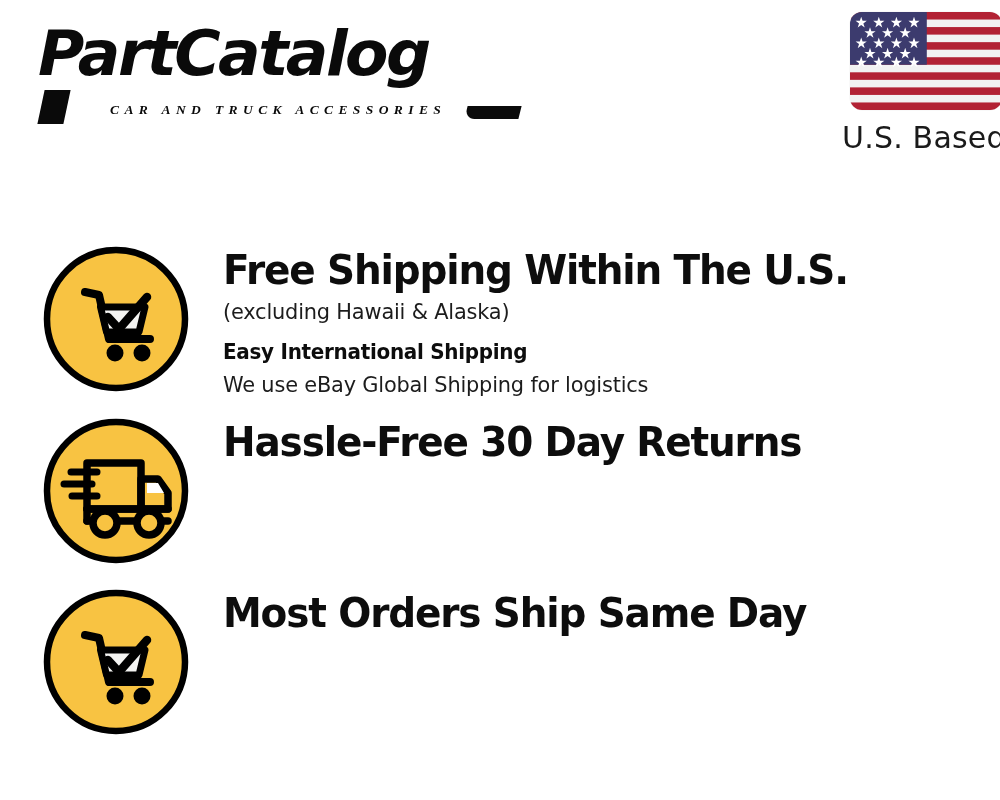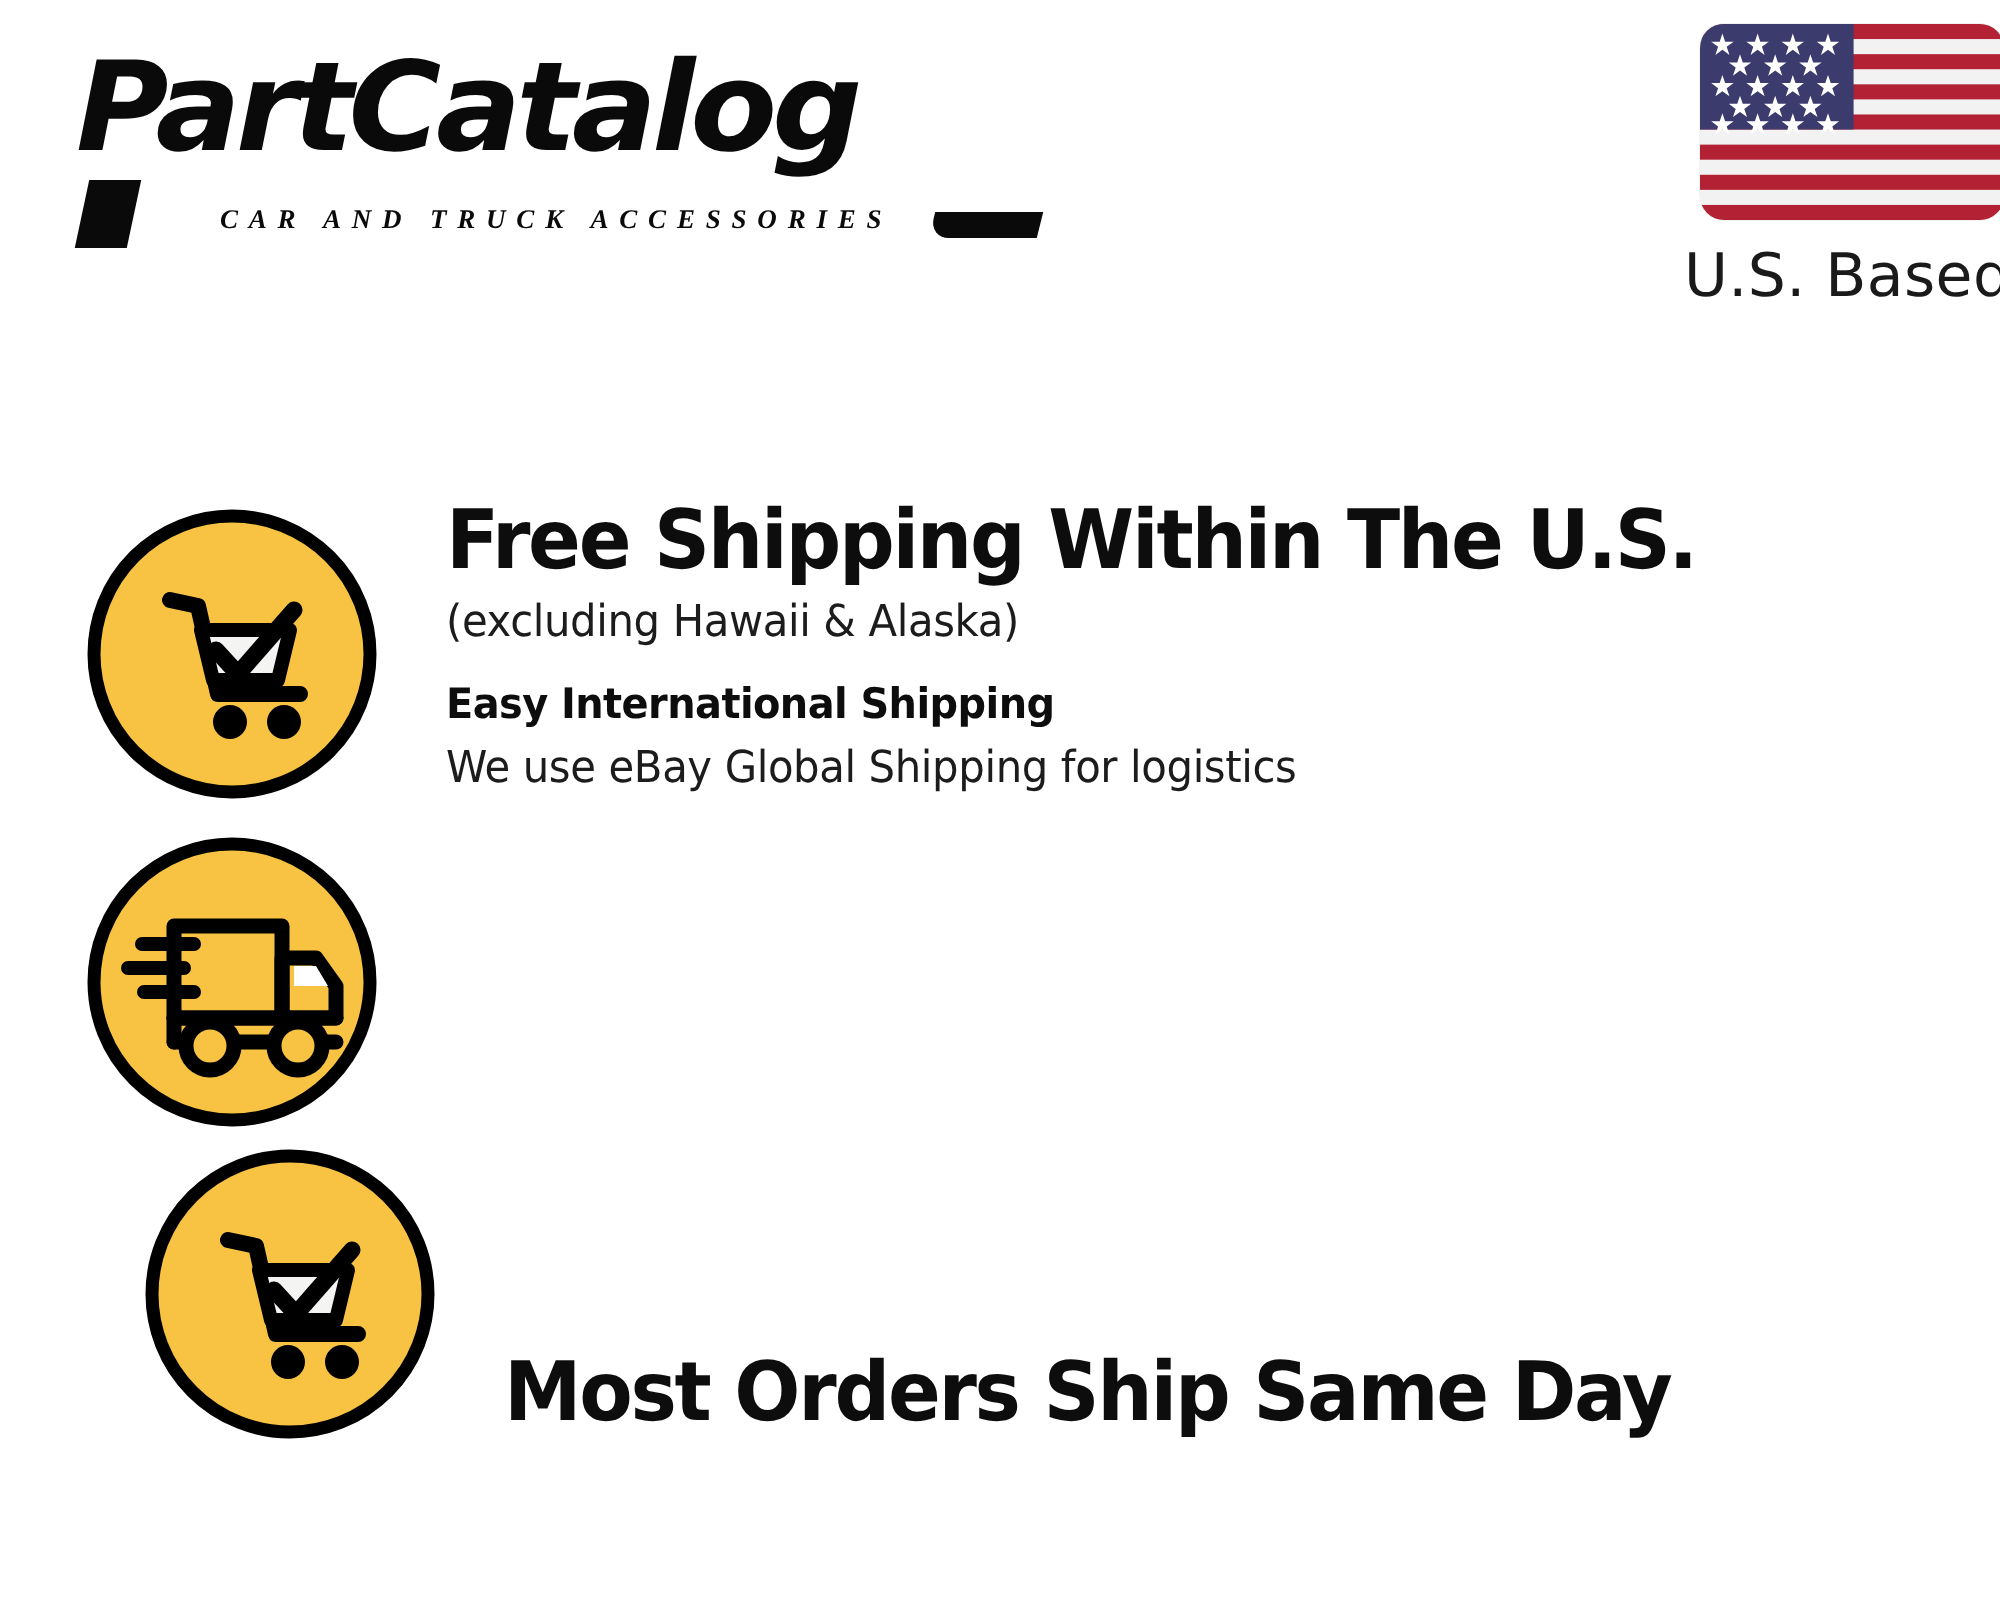--- a/index.html
+++ b/index.html
@@ -116,25 +116,25 @@
     position: absolute;
     left: 0;
     top: 180px;
     width: 1000px;
   }
   .feature-row {
     position: absolute;
     left: 0;
     width: 906px;
     display: flex;
-    align-items: flex-end;
+    align-items: flex-start;
   }
   .feature-row.row-0 { top: 65px; }
   .feature-row.row-1 { top: 237px; }
-  .feature-row.row-2 { top: 393px; margin-left: 29px; }
+  .feature-row.row-2 { top: 408px; }
 
   .feature-icon {
     width: 148px;
     height: 148px;
     margin-left: 42px;
     flex: 0 0 148px;
     position: relative;
   }
   .feature-icon svg { display: block; width: 100%; height: 100%; }
 
@@ -285,20 +285,23 @@
         <polygon points="105,66 116,66 122,76 105,76" fill="#ffffff"></polygon>
 
         <line x1="45" y1="92" x2="126" y2="92" stroke="#000000" stroke-width="7.5" stroke-linecap="round"></line>
         <line x1="45" y1="92" x2="45" y2="104" stroke="#000000" stroke-width="7.5" stroke-linecap="round"></line>
         <line x1="45" y1="104" x2="126" y2="104" stroke="#000000" stroke-width="7.5" stroke-linecap="round"></line>
 
         <circle cx="63" cy="106" r="12" fill="#f8c342" stroke="#000000" stroke-width="7.5"></circle>
         <circle cx="107" cy="106" r="12" fill="#f8c342" stroke="#000000" stroke-width="7.5"></circle>
       </svg>
     </div>
+    <div class="feature-text">
+      <div class="feature-title">Hassle-Free 30 Day Returns</div>
+    </div>
   </div>
 
   <div class="feature-row row-2">
     <div class="feature-icon">
       <svg viewBox="0 0 148 148" aria-hidden="true">
         <circle cx="74" cy="74" r="69" fill="#f8c342" stroke="#000000" stroke-width="6.5"></circle>
         <path d="M43 47 L57 50 L67 94 L108 94" fill="none" stroke="#000000" stroke-width="8" stroke-linecap="round" stroke-linejoin="round"></path>
         <path d="M58.5 62 L103 62 L97 87 L64.5 87 Z" fill="#f4f4f2" stroke="#000000" stroke-width="7" stroke-linejoin="round"></path>
         <path d="M66 72 L77 84 L105 52" fill="none" stroke="#000000" stroke-width="8.5" stroke-linecap="round" stroke-linejoin="round"></path>
         <circle cx="73" cy="108" r="8.5" fill="#000000"></circle>

